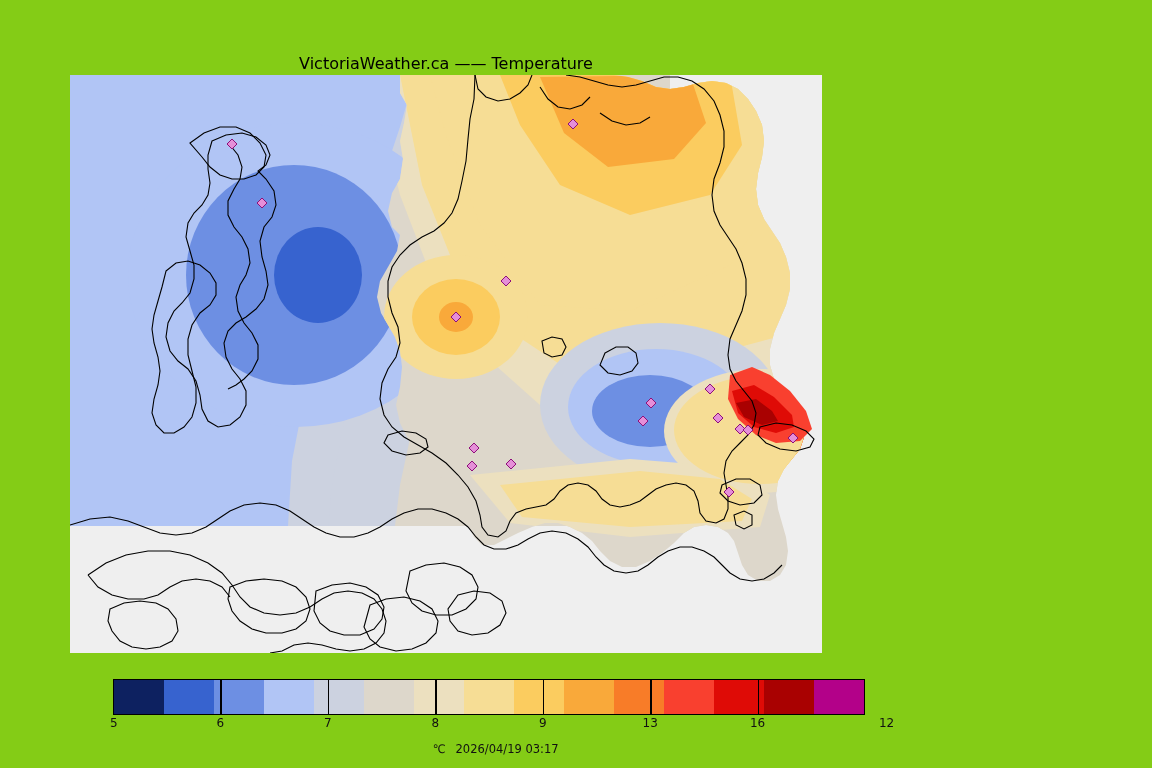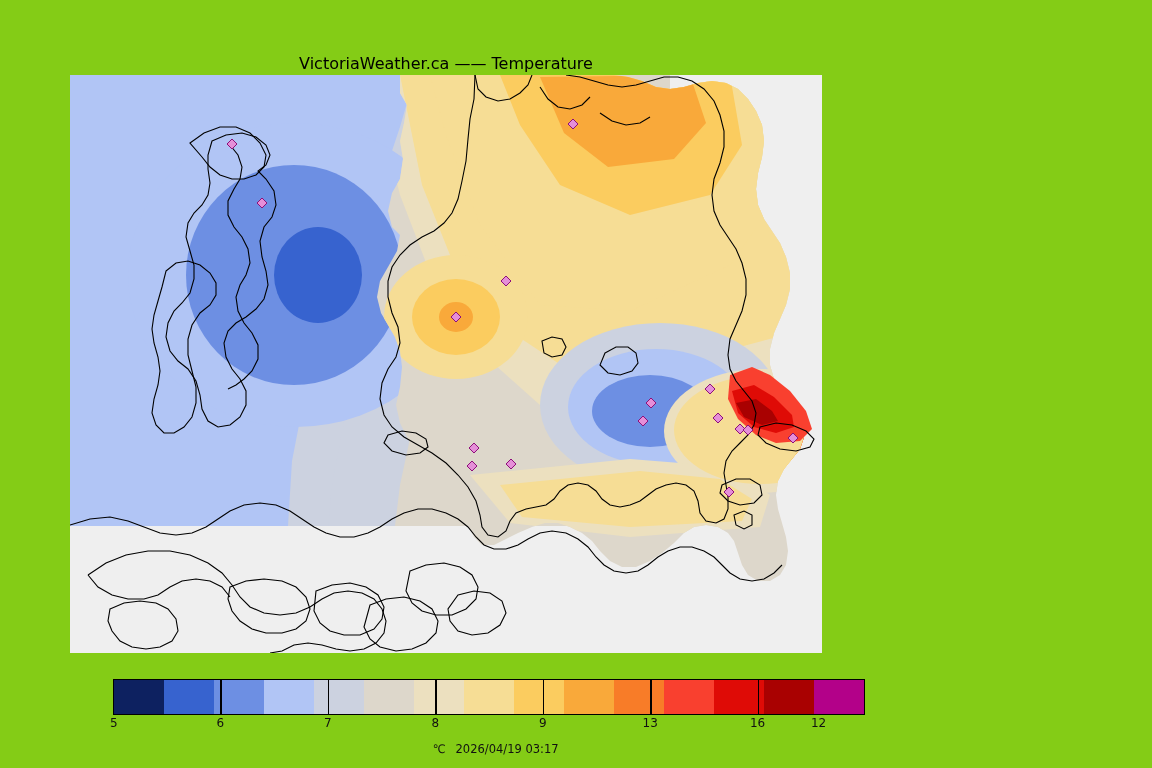--- a/index.html
+++ b/index.html
@@ -289,21 +289,21 @@
         <div class="tick" style="left: 214.857px;"></div>
         <div class="tlabel" style="left: 214.857px;">7</div>
         <div class="tick" style="left: 322.286px;"></div>
         <div class="tlabel" style="left: 322.286px;">8</div>
         <div class="tick" style="left: 429.714px;"></div>
         <div class="tlabel" style="left: 429.714px;">9</div>
         <div class="tick" style="left: 537.143px;"></div>
         <div class="tlabel" style="left: 537.143px;">13</div>
         <div class="tick" style="left: 644.571px;"></div>
         <div class="tlabel" style="left: 644.571px;">16</div>
-        <div class="tlabel last" style="left: 712px;">12</div>
+        <div class="tlabel last" style="left: 780px;">12</div>
       </div>
   </div>
 
   <div id="cb-footer">
     <span class="unit">℃</span><span class="stamp">2026/04/19 03:17</span>
   </div>
 
 </div>
 
 </body></html>

